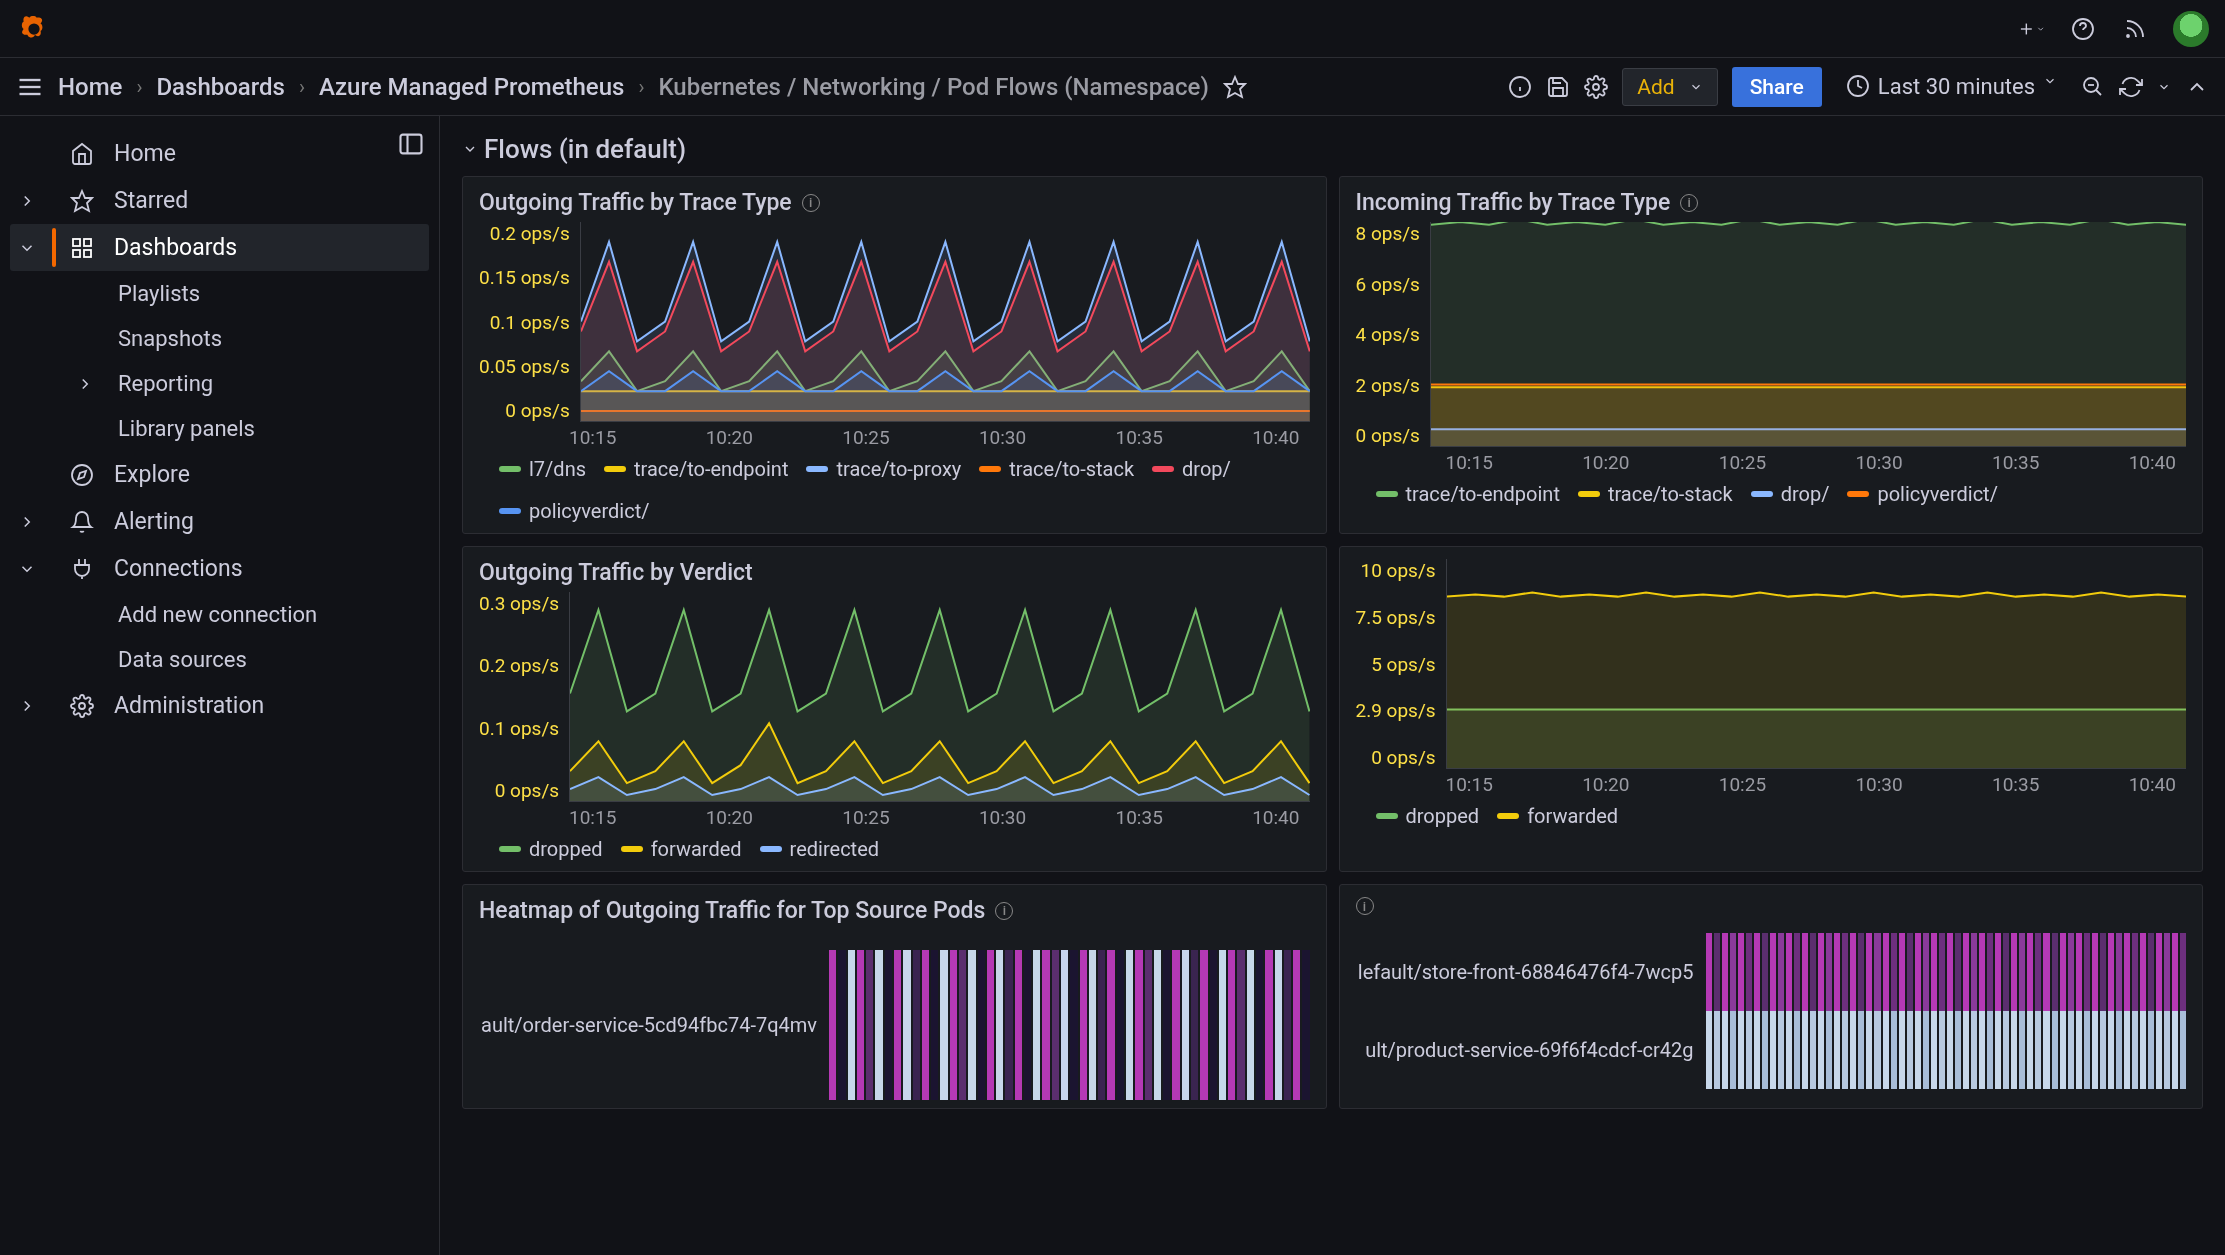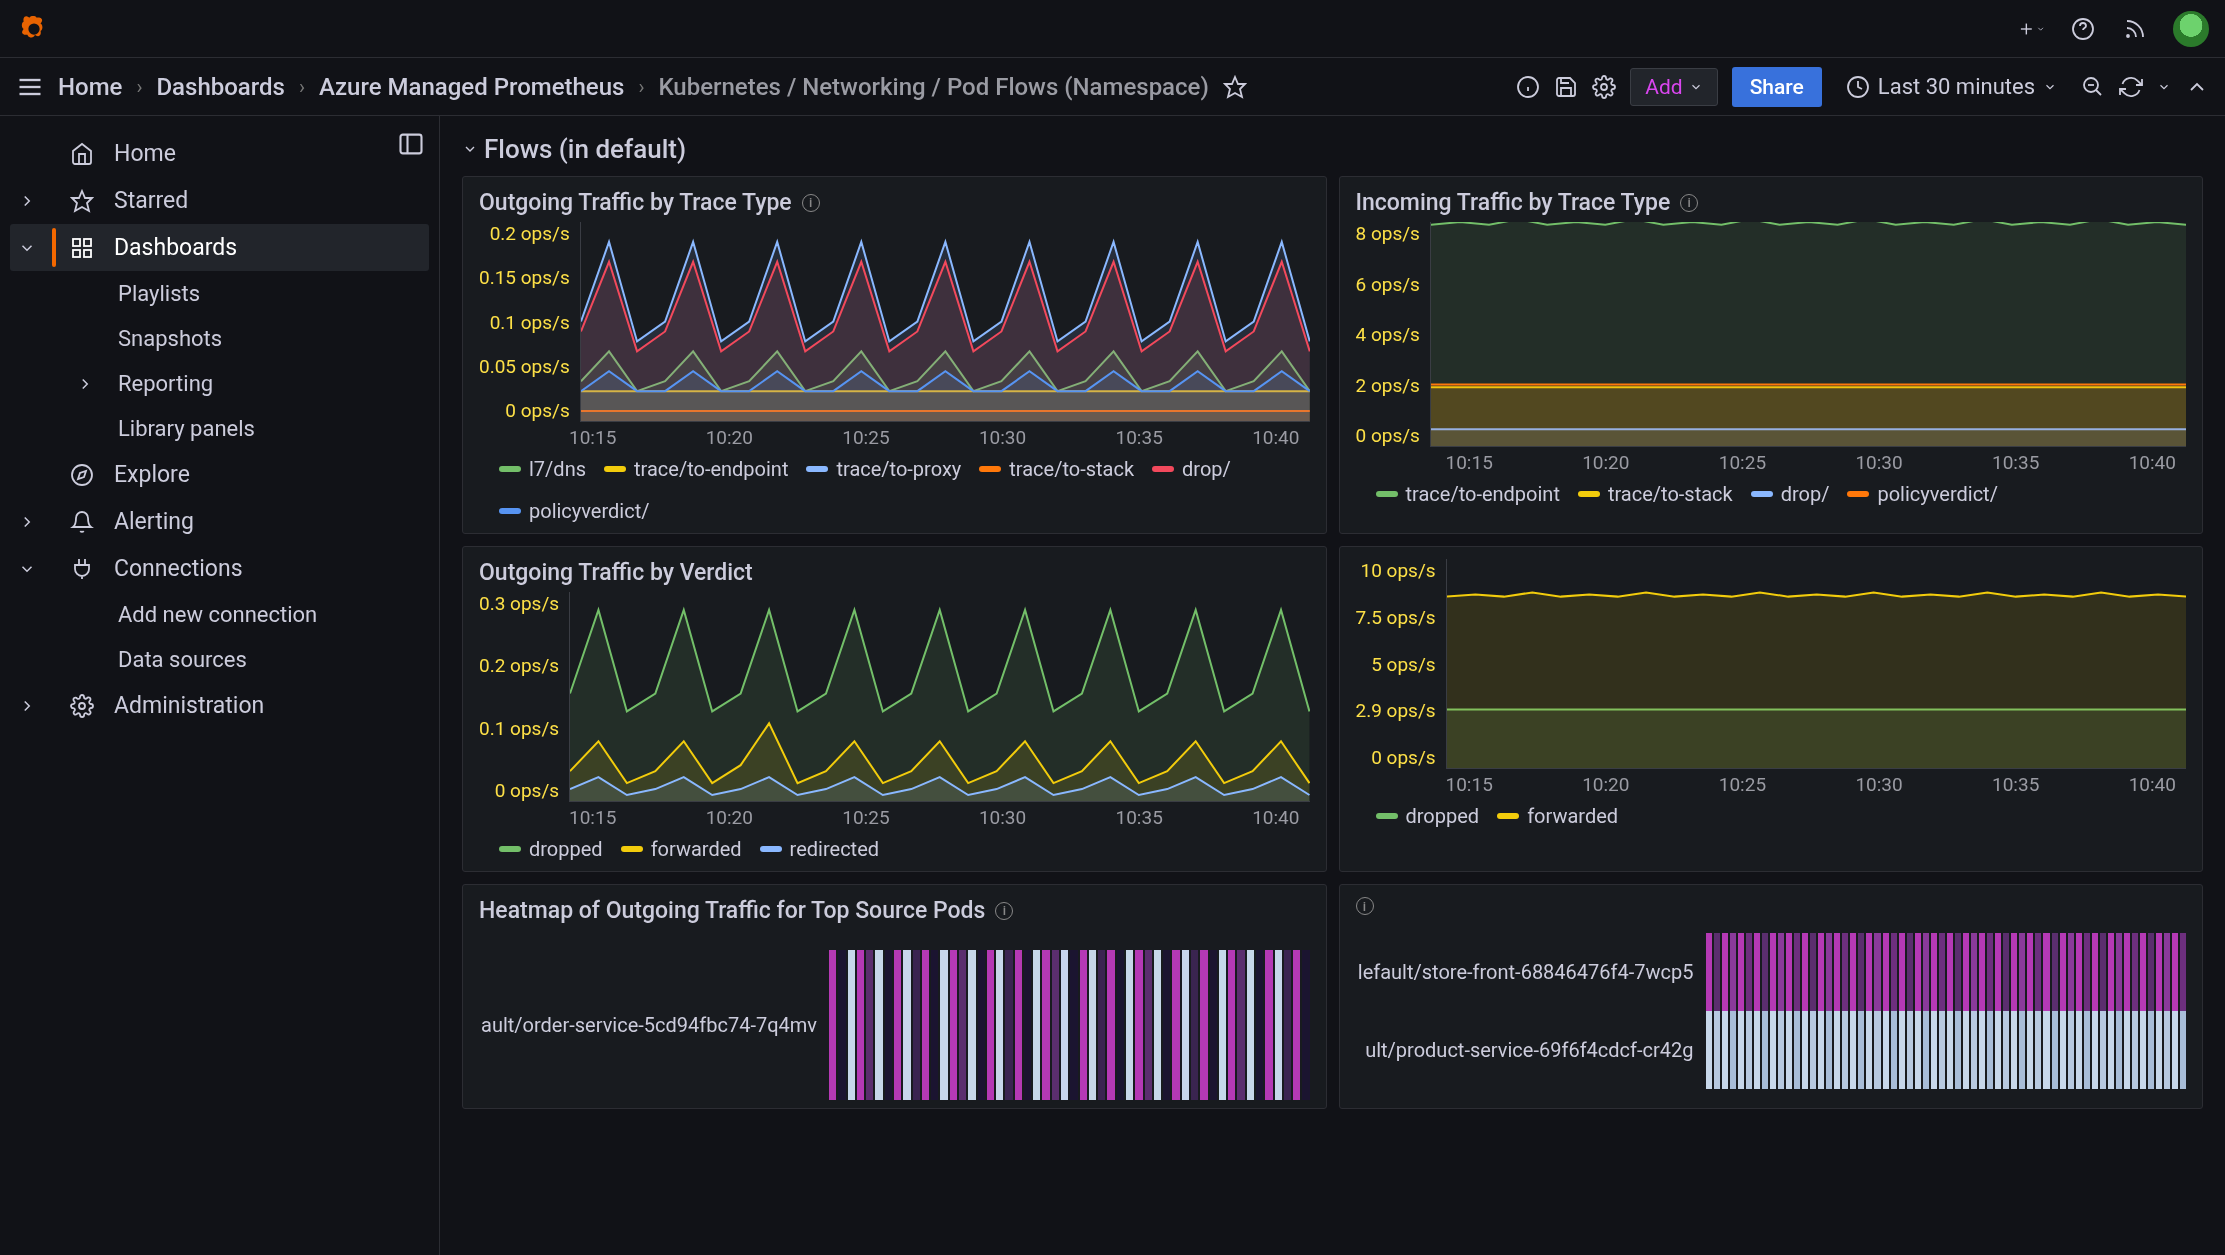--- a/index.html
+++ b/index.html
@@ -15,23 +15,23 @@
 .icon-btn { width: 28px; height: 28px; display: flex; align-items: center; justify-content: center; color: #ccccdc; cursor: pointer; }
 .avatar { width: 36px; height: 36px; border-radius: 50%; background: radial-gradient(circle at 50% 40%, #6dd26d 40%, #2b7a2b 41%); }
 
 
 .crumbbar { height: 58px; display: flex; align-items: center; padding: 0 16px; gap: 14px; border-bottom: 1px solid #2c2d33; }
 .hamburger { width: 28px; height: 28px; cursor: pointer; }
 .crumb { color: #ccccdc; font-size: 24px; font-weight: 500; }
 .crumb-sep { color: #777; }
 .crumb-link { color: #ccccdc; }
 .crumbbar-right { margin-left: auto; display: flex; align-items: center; gap: 14px; }
-.btn-add { background: #22252b; border: 1px solid #3a3d44; color: #d946ef; padding: 6px 14px; border-radius: 3px; font-size: 21px; display: flex; align-items: center; gap: 6px; cursor: pointer; }
+.btn-add { background: #22252b; border: 1px solid #3a3d44; color: #eab308; padding: 6px 14px; border-radius: 3px; font-size: 21px; display: flex; align-items: center; gap: 14px; cursor: pointer; }
 .btn-share { background: #3871dc; color: #fff; border: none; padding: 8px 18px; border-radius: 3px; font-size: 21px; font-weight: 500; cursor: pointer; }
-.time-picker { display: flex; align-items: center; gap: 8px; padding: 6px 10px; cursor: pointer; font-size: 22px; }
+.time-picker { display: flex; align-items: flex-start; gap: 8px; padding: 6px 10px; cursor: pointer; font-size: 22px; }
 .small-icon { width: 24px; height: 24px; stroke: #ccccdc; fill: none; stroke-width: 1.8; }
 
 
 .main-layout { display: flex; height: calc(100% - 116px); }
 .sidebar { width: 440px; border-right: 1px solid #2c2d33; padding: 14px 10px; position: relative; }
 .side-item { display: flex; align-items: center; gap: 20px; padding: 10px 14px 10px 50px; color: #ccccdc; font-size: 23px; border-radius: 3px; cursor: pointer; position: relative; }
 .side-item.top-level { padding-left: 50px; }
 .side-item.sub { padding-left: 108px; font-size: 22px; }
 .side-item.active { background: #22252b; color: #fff; }
 .side-item.active::before { content: ""; position: absolute; left: 42px; top: 4px; bottom: 4px; width: 4px; background: #f46800; border-radius: 2px; }

